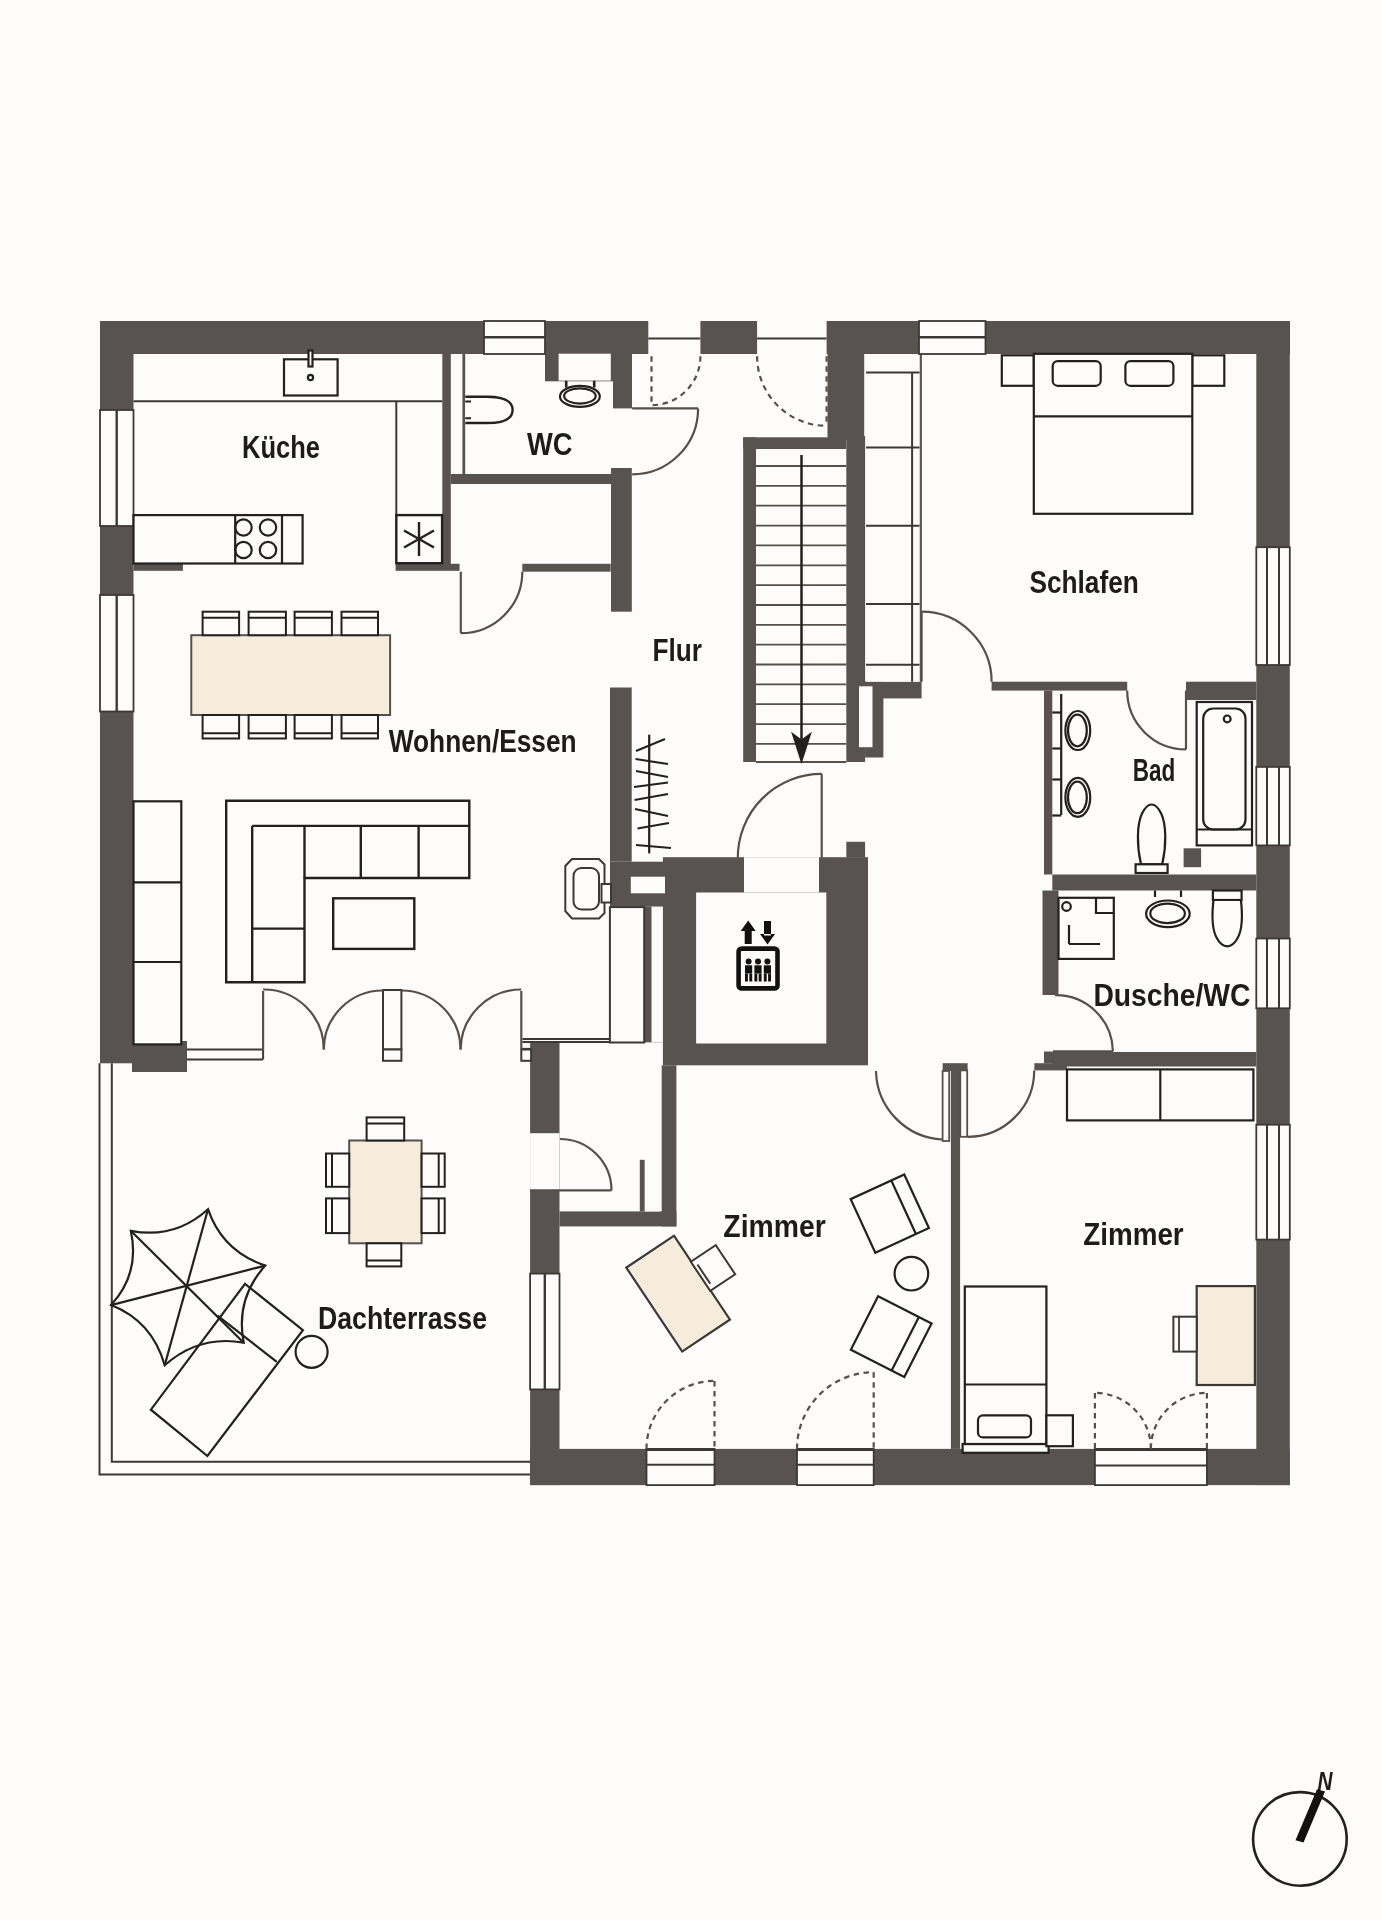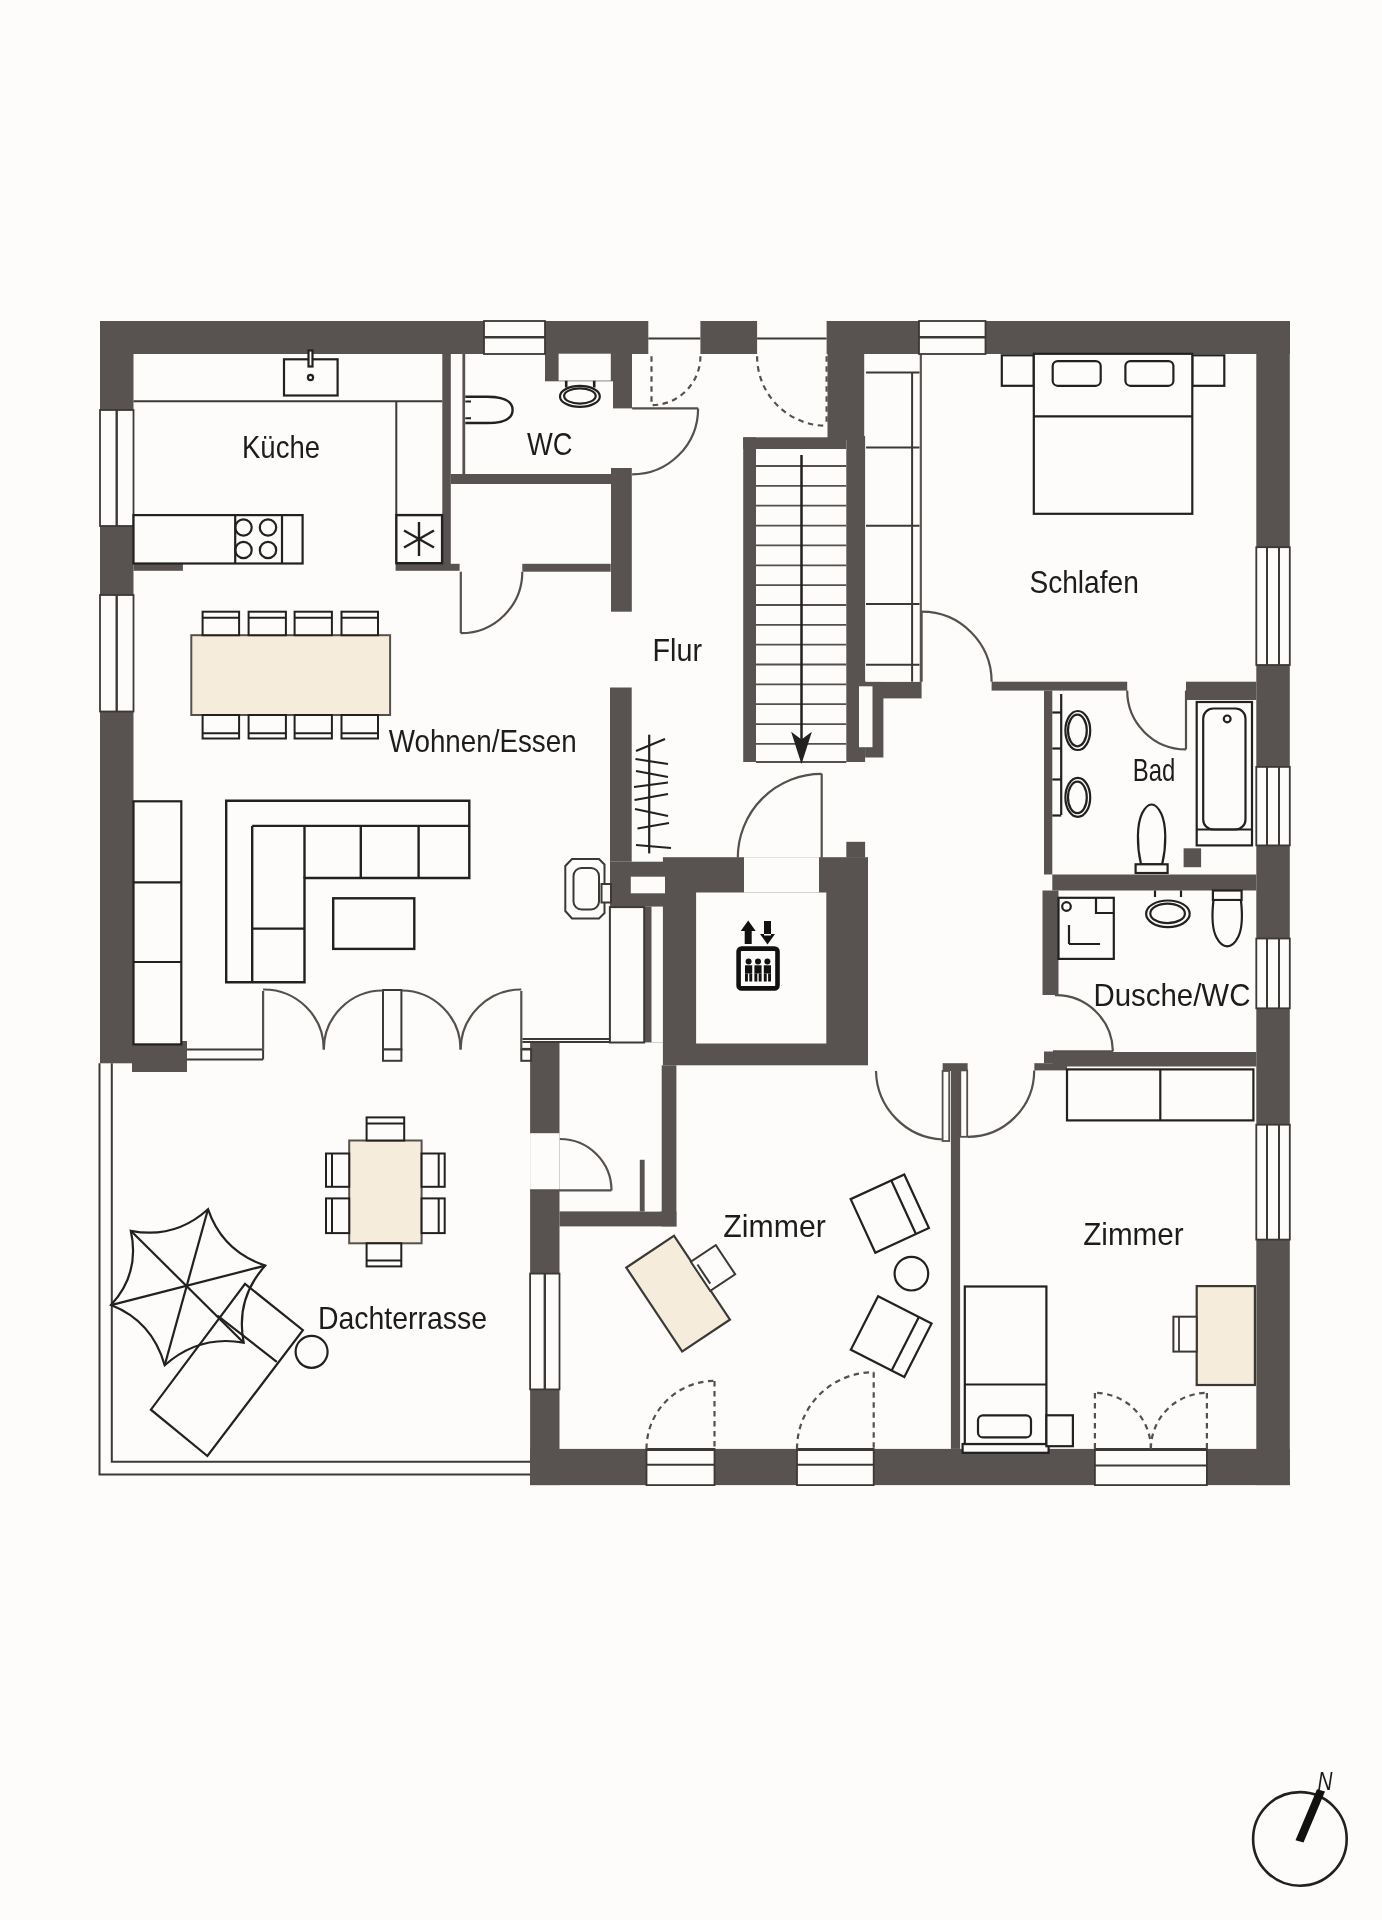--- a/index.html
+++ b/index.html
@@ -1,17 +1,17 @@
 <!DOCTYPE html>
 <html><head>
 <meta charset="utf-8">
 <style>
   *{-webkit-font-smoothing:antialiased;}
   html,body{margin:0;padding:0;background:#ffffff;}
-  .plan{width:1382px;height:1920px;position:relative;font-family:"Liberation Sans",sans-serif;}
+  .plan{width:1382px;height:1920px;position:relative;font-family:"Liberation Sans",sans-serif;font-weight:bold;}
   text{font-family:"Liberation Sans",sans-serif;fill:#1e1c1a;}
   svg{will-change:transform;}
 </style>
 </head>
 <body>
 <div class="plan">
 <svg width="1382" height="1920" viewBox="0 0 1382 1920" xmlns="http://www.w3.org/2000/svg">
 
 <rect x="0" y="0" width="1382" height="1920" fill="#fdfcfa"></rect>
 <g id="walls" fill="#585350" stroke="none">

